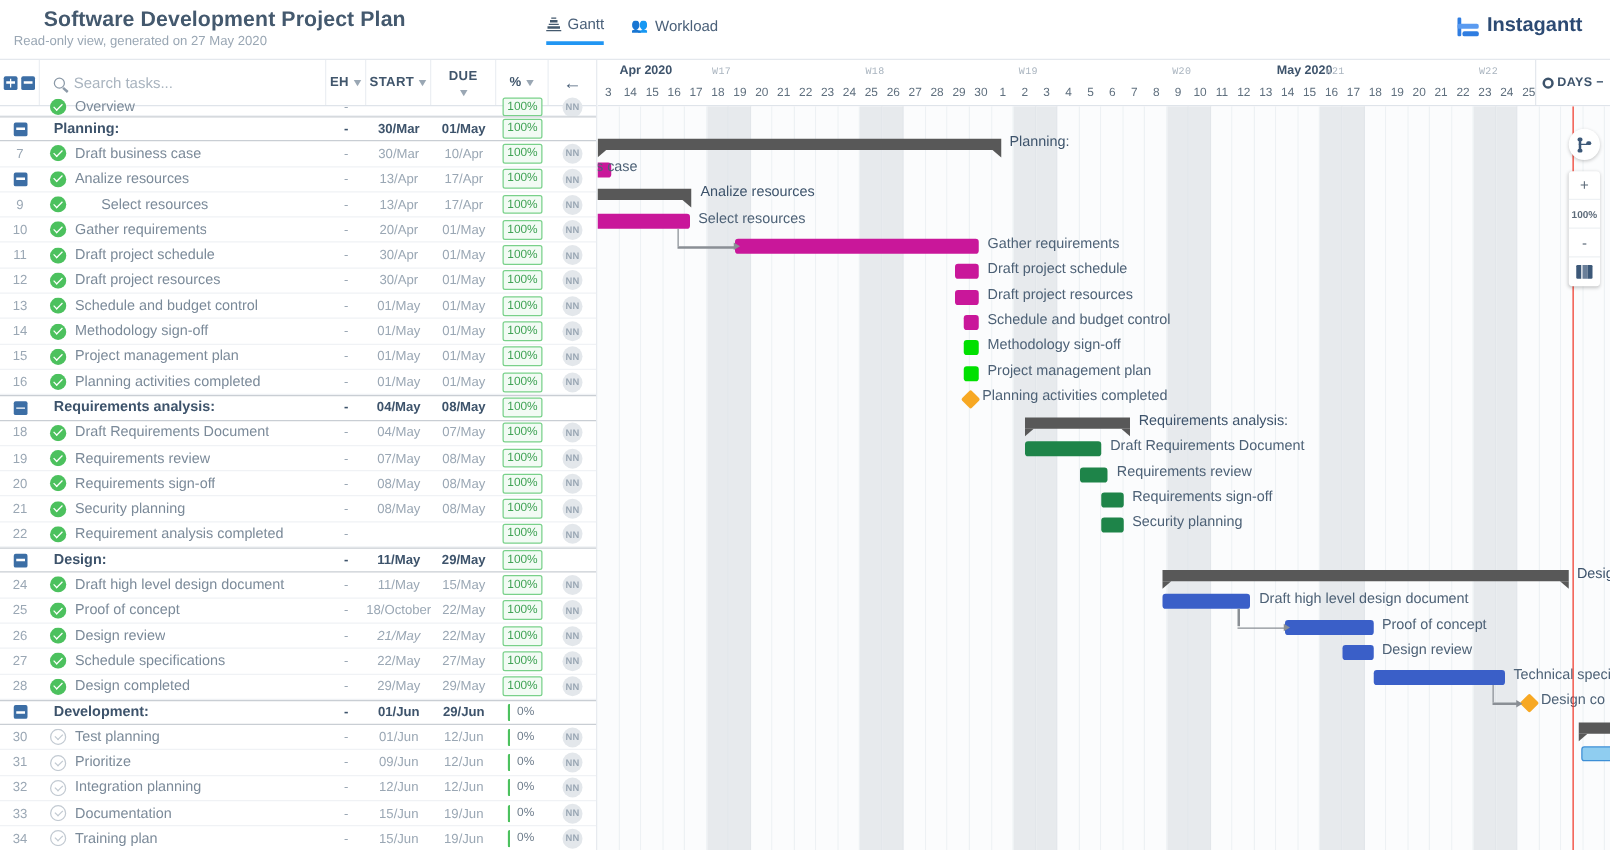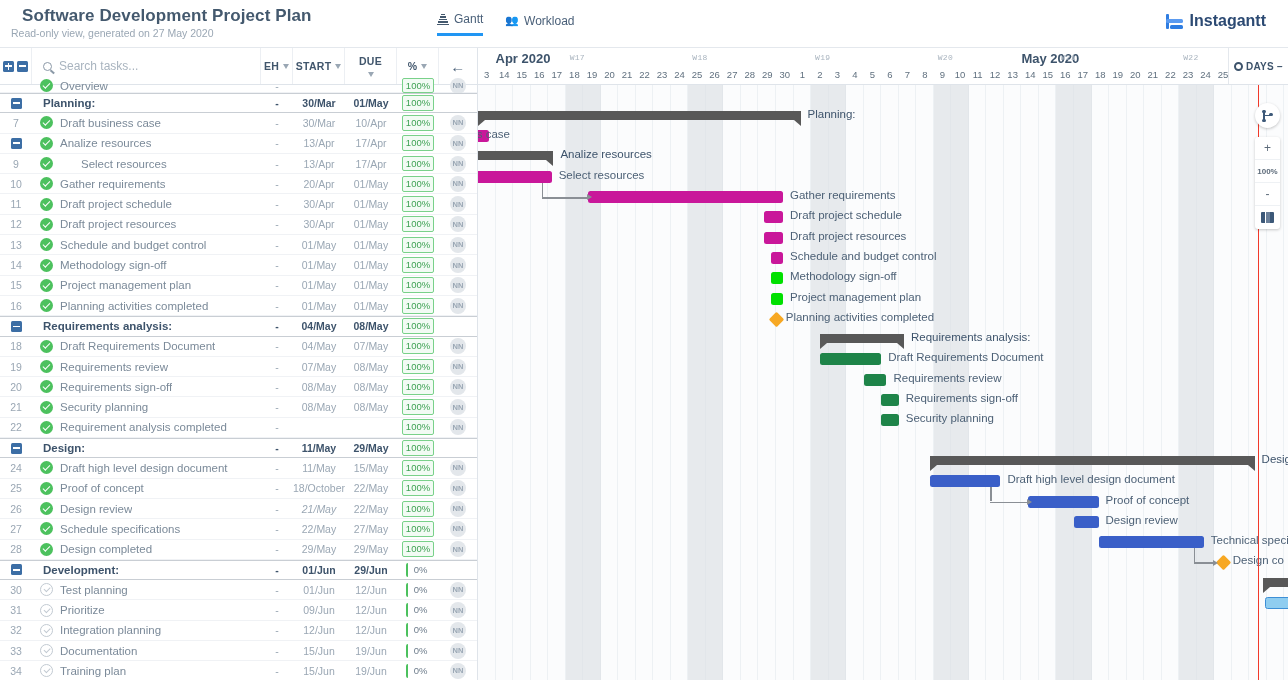--- a/index.html
+++ b/index.html
@@ -12,21 +12,21 @@
     color: #5b6b7d;
     -webkit-font-smoothing: antialiased;
   }
 
   
   .topbar {
     position: absolute; top: 0; left: 0; width: 1288px; height: 48px;
     background: #ffffff; border-bottom: 1px solid #e4e8ed;
   }
   .proj-title {
-    position: absolute; left: 22px; top: 6px;
+    position: absolute; left: 35px; top: 6px;
     font-size: 17px; font-weight: bold; color: #44596e; letter-spacing: .1px;
   }
   .proj-sub {
     position: absolute; left: 11px; top: 27px;
     font-size: 10.5px; color: #9aa7b4;
   }
   .viewtabs { position: absolute; left: 437px; top: 12px; display: flex; gap: 22px; }
   .vtab {
     display: flex; align-items: center; gap: 5px;
     font-size: 12px; color: #4a6079; padding-bottom: 7px; cursor: pointer;
@@ -172,21 +172,21 @@
   .ganttpane {
     position:absolute; left:478px; top:48px; width:810px; height:632px;
     overflow:hidden; background:#fcfdfe;
   }
   .tl-head {
     position:absolute; top:0; left:0; width:810px; height:37px;
     background:#fff; border-bottom:1px solid #dfe4ea; overflow:hidden;
   }
   .tl-months { position:absolute; top:0; left:0; height:20px; width:810px; }
   .mlabel {
-    position:absolute; top:3px; font-size:13px; font-weight:bold; color:#3d536b;
+    position:absolute; top:3px; font-size:10px; font-weight:bold; color:#3d536b;
   }
   .wlabel {
     position:absolute; top:5px; font-size:8px; color:#a9b4bf; letter-spacing:.3px;font-family:Liberation Mono, monospace;
   }
   .tl-days { position:absolute; top:19px; left:0; height:18px; width:810px; }
   .dnum {
     position:absolute; top:2px; width:17.5px; text-align:center;
     font-size:9.5px; color:#60707f;
   }
   .today-pill {

